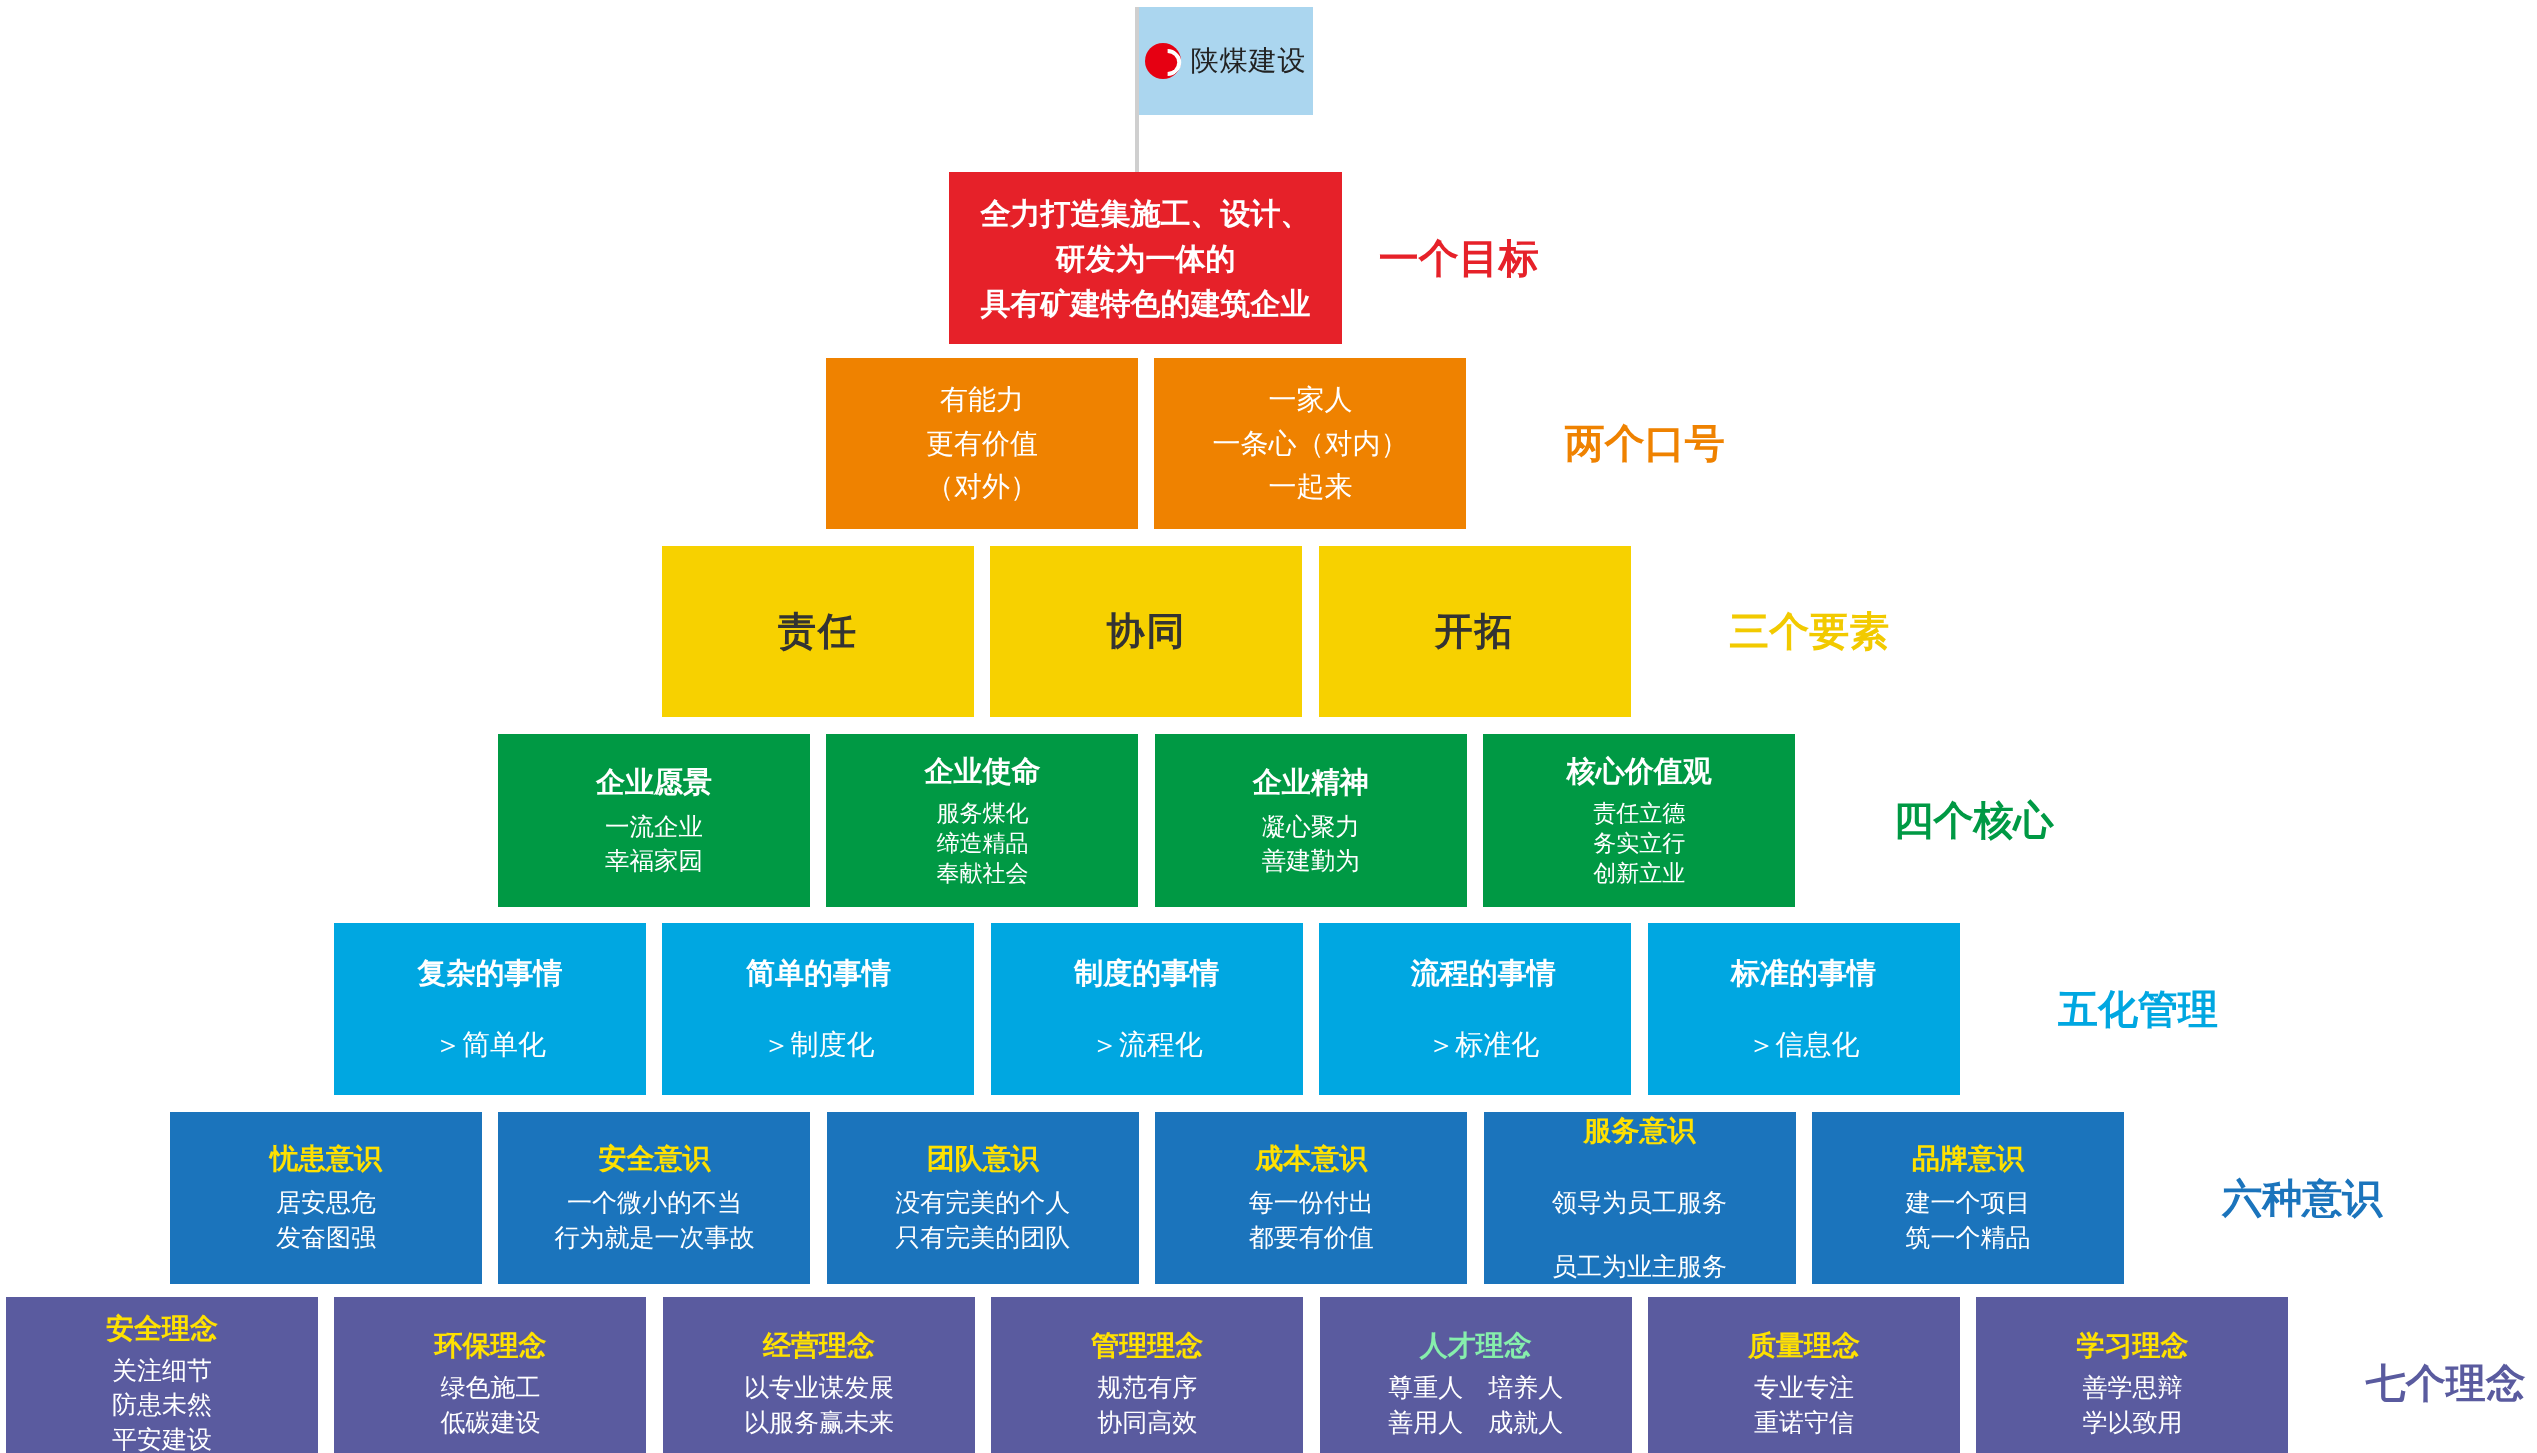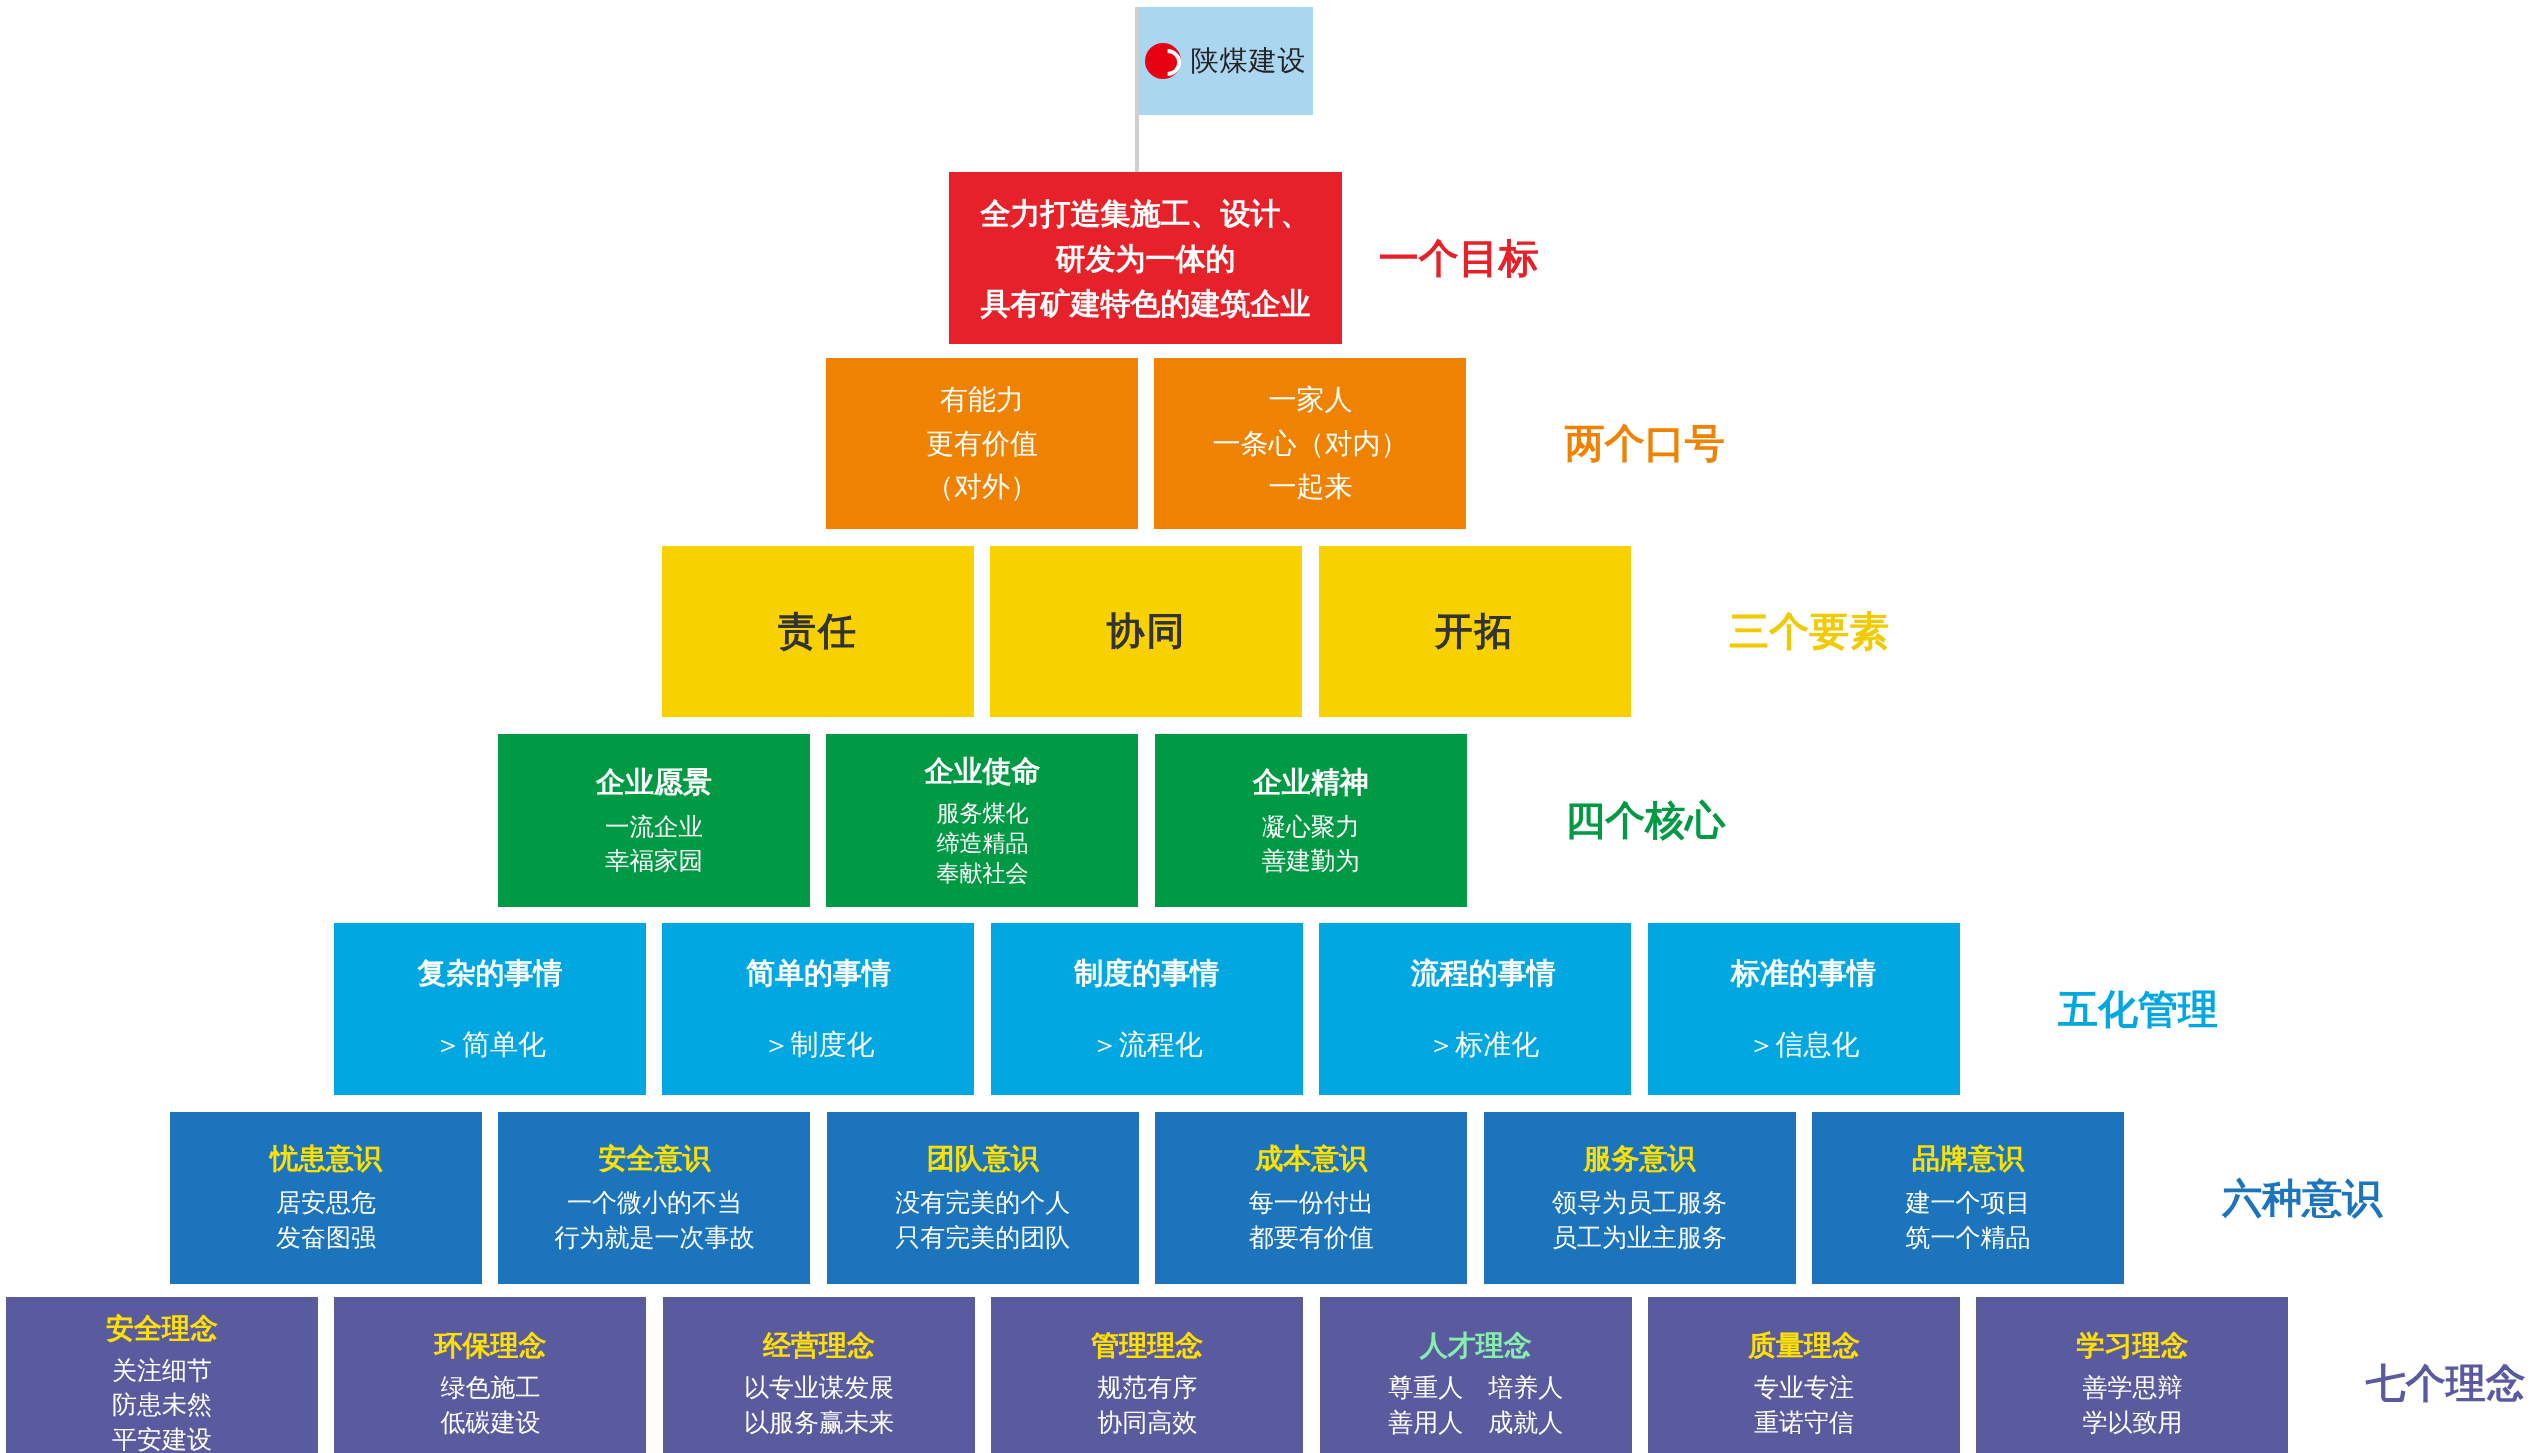--- a/index.html
+++ b/index.html
@@ -142,20 +142,26 @@
         <div class="box-title">企业使命</div>
         <div class="box-line small">服务煤化</div>
         <div class="box-line small">缔造精品</div>
         <div class="box-line small">奉献社会</div>
       </div>
       <div class="box" style="width: 312px; background: rgb(0, 153, 68);">
         <div class="box-title">企业精神</div>
         <div class="box-line">凝心聚力</div>
         <div class="box-line">善建勤为</div>
       </div>
+      <div class="box" style="width: 312px; background: rgb(0, 153, 68);">
+        <div class="box-title">核心价值观</div>
+        <div class="box-line small">责任立德</div>
+        <div class="box-line small">务实立行</div>
+        <div class="box-line small">创新立业</div>
+      </div>
       <div class="row-label" style="color: rgb(0, 153, 68); margin-left: 82px;">四个核心</div>
     </div>
     <div class="row lvl5" style="top: 923px; left: 334px; height: 172px;">
       <div class="box" style="width: 312px; background: rgb(0, 167, 225);">
         <div class="box-title">复杂的事情</div>
         <div class="box-line">＞简单化</div>
       </div>
       <div class="box" style="width: 312px; background: rgb(0, 167, 225);">
         <div class="box-title">简单的事情</div>
         <div class="box-line">＞制度化</div>
@@ -188,21 +194,21 @@
       <div class="box" style="width: 312px; background: rgb(27, 116, 188);">
         <div class="box-title" style="color: rgb(255, 225, 0);">团队意识</div>
         <div class="box-line">没有完美的个人</div>
         <div class="box-line">只有完美的团队</div>
       </div>
       <div class="box" style="width: 312px; background: rgb(27, 116, 188);">
         <div class="box-title" style="color: rgb(255, 225, 0);">成本意识</div>
         <div class="box-line">每一份付出</div>
         <div class="box-line">都要有价值</div>
       </div>
-      <div class="box" style="width: 312px; background: rgb(27, 116, 188);">
+      <div class="box" style="width: 312px; background: rgb(27, 116, 188); justify-content: space-between;">
         <div class="box-title" style="color: rgb(255, 225, 0);">服务意识</div>
         <div class="box-line">领导为员工服务</div>
         <div class="box-line">员工为业主服务</div>
       </div>
       <div class="box" style="width: 312px; background: rgb(27, 116, 188);">
         <div class="box-title" style="color: rgb(255, 225, 0);">品牌意识</div>
         <div class="box-line">建一个项目</div>
         <div class="box-line">筑一个精品</div>
       </div>
       <div class="row-label" style="color: rgb(27, 116, 188); margin-left: 82px;">六种意识</div>

